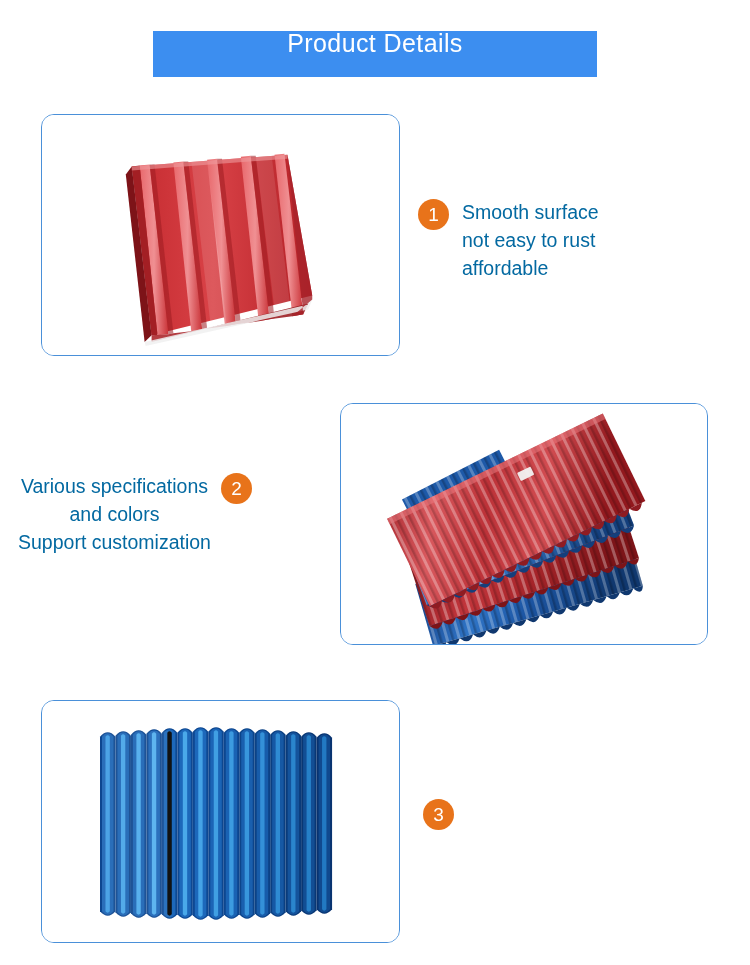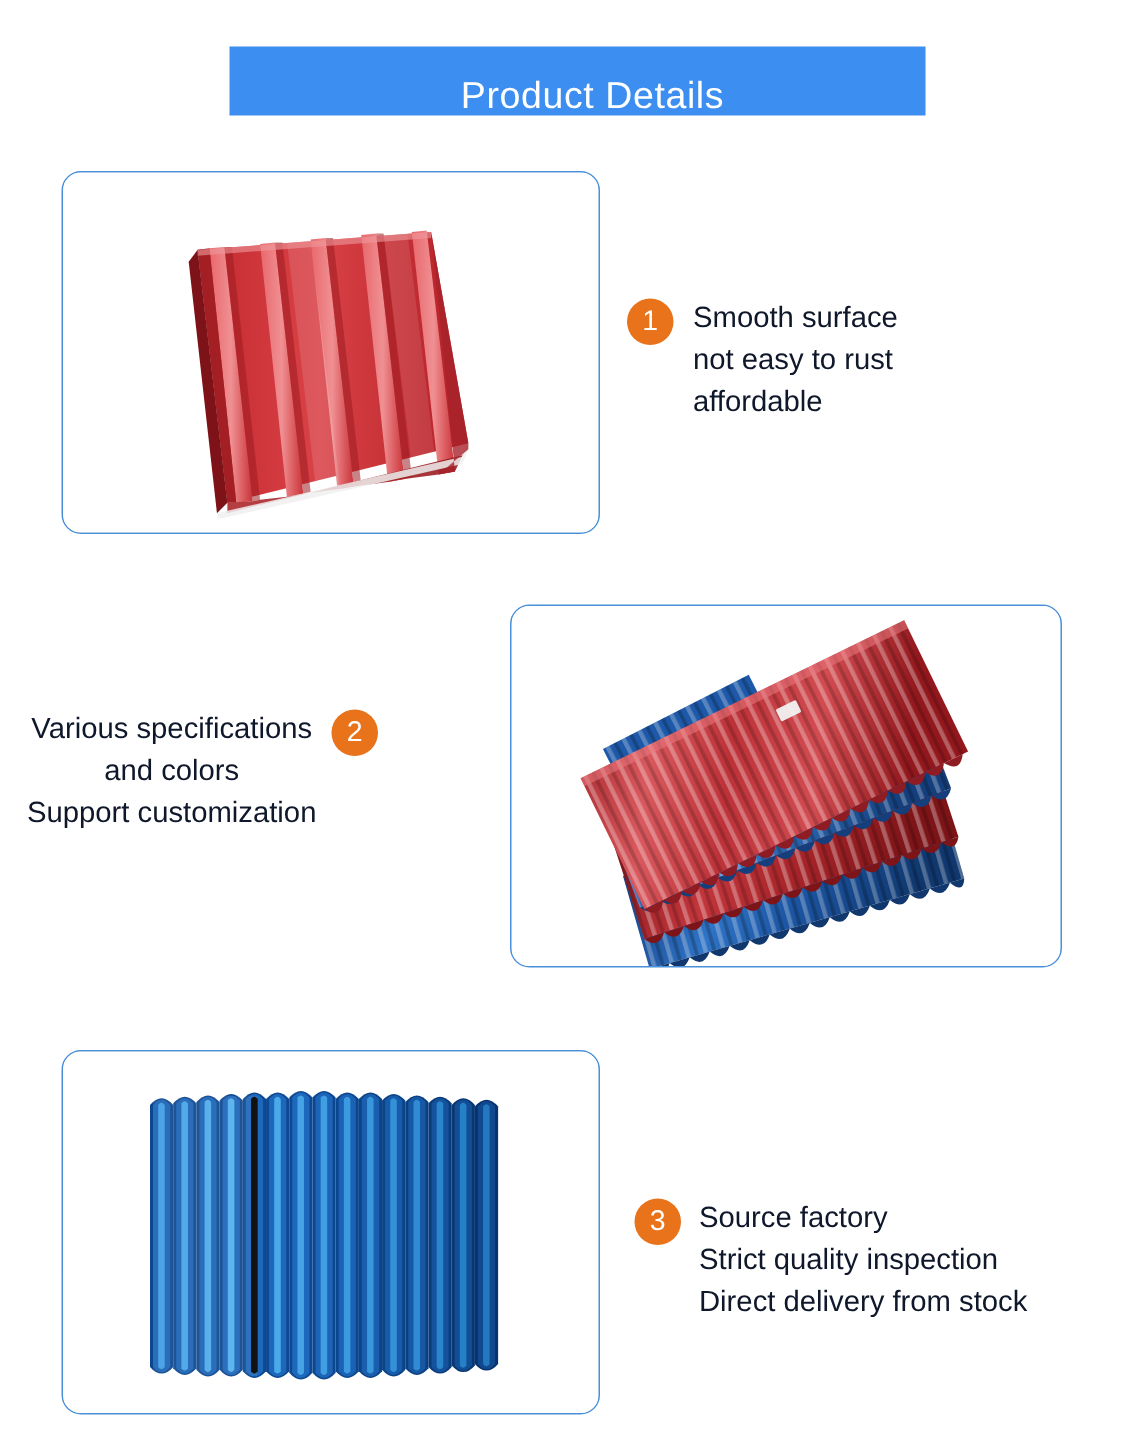--- a/index.html
+++ b/index.html
@@ -18,23 +18,22 @@
 
   
   .banner {
     position: absolute;
     left: 153px;
     top: 31px;
     width: 444px;
     height: 46px;
     background: #3c8ef0;
     display: flex;
-    align-items: flex-end;
+    align-items: flex-start;
     justify-content: center;
-    padding-left: 20px;
   }
   .banner-title {
     color: #ffffff;
     font-size: 25px;
     font-weight: 400;
     letter-spacing: 0.4px;
     line-height: 1;
   }
 
   
@@ -80,21 +79,21 @@
     flex: 0 0 auto;
     line-height: 1;
   }
   #feature-1 .badge { margin-right: 13px; margin-top: 1px; }
   #feature-2 .badge { margin-left: 10px;  margin-top: 1px; }
   #feature-3 .badge { margin-right: 12px; margin-top: 1px; }
 
   .feature-text {
     font-size: 19.5px;
     line-height: 28px;
-    color: #0f172a;
+    color: #0369a1;
     white-space: pre-line;
   }
   #feature-2 .feature-text { text-align: center; }
 </style>
 </head>
 <body>
 
 <div class="banner">
   <div class="banner-title">Product Details</div>
 </div>
@@ -340,16 +339,13 @@
         </g>
 
         <rect x="60" y="30" width="70" height="188" fill="#ffffff" opacity="0.07"></rect>
       </g>
     </svg>
   </div>
 </div>
 
 <div class="feature" id="feature-3">
   <div class="badge">3</div>
-  <div class="feature-text">Source factory
-Strict quality inspection
-Direct delivery from stock</div>
 </div>
 
 </body></html>

